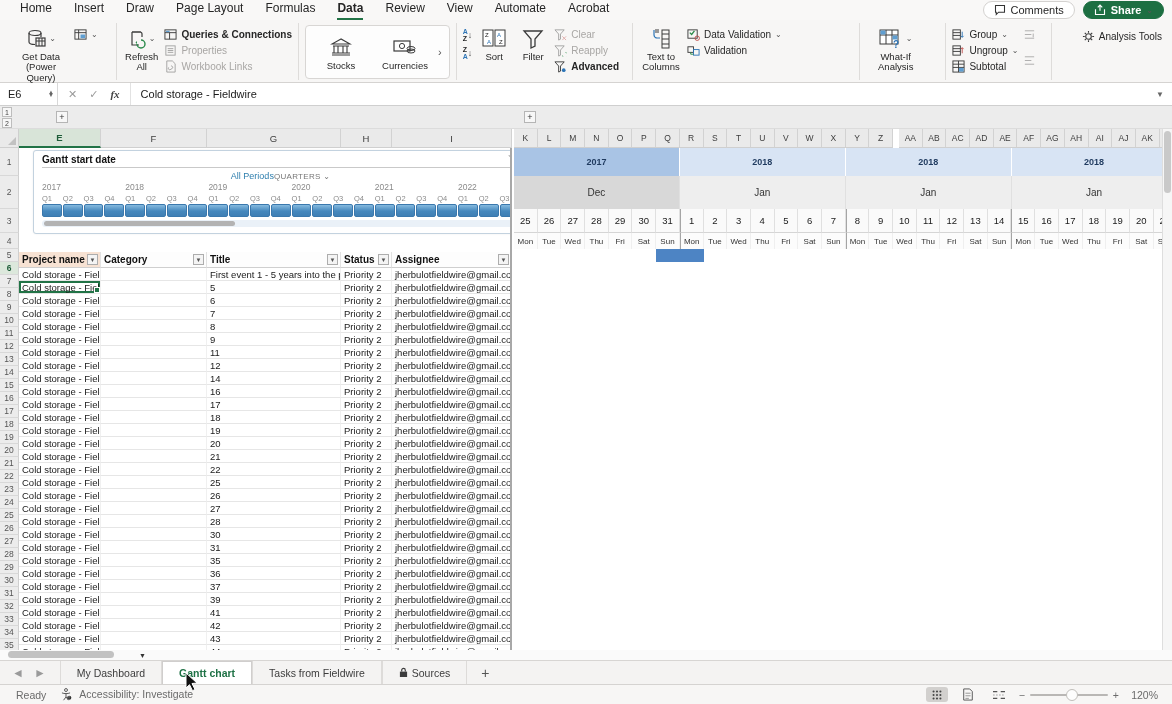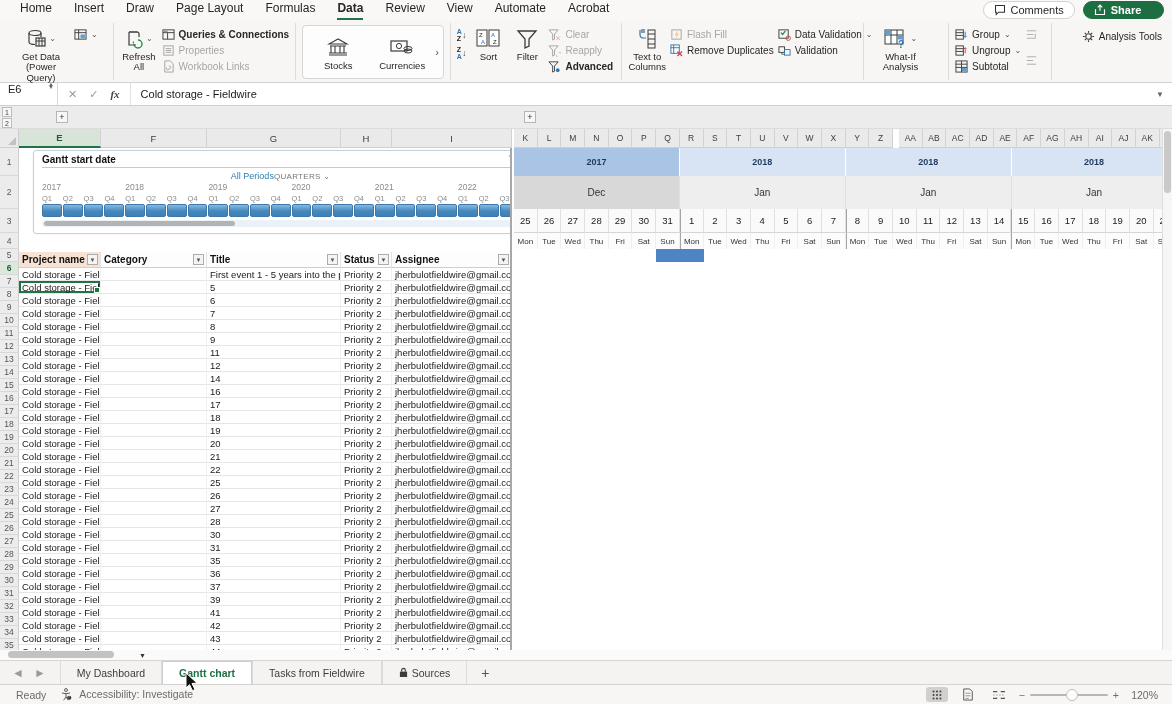--- a/index.html
+++ b/index.html
@@ -29,21 +29,21 @@
   .small-item.disabled svg { opacity:.45; }
   .mini { width:13px; height:13px; flex:none; }
   .dt-box { display:flex; align-items:center; background:#fdfdfd; border:1px solid #d8d6d4; border-radius:4px; padding:2px 4px; margin-top:1px; }
   .sort-glyphs { display:flex; flex-direction:column; gap:4px; padding-top:4px; font-size:7px; line-height:1; color:#262626; }
   .sg { display:flex; align-items:center; }
   .sg .letters { display:flex; flex-direction:column; font-weight:bold; }
   .sg .arrow { font-size:9px; color:#444; }
 
   
   .formula-row { position:absolute; left:0; top:83px; width:1172px; height:23px; background:#fff; border-bottom:1px solid #cfcfcf; display:flex; align-items:center; }
-  .name-box { width:58px; height:100%; display:flex; align-items:flex-start; justify-content:space-between; padding:0 3px 0 8px; border-right:1px solid #d8d8d8; font-size:11px; color:#222; }
+  .name-box { width:58px; height:100%; display:flex; align-items:center; justify-content:space-between; padding:0 3px 0 8px; border-right:1px solid #d8d8d8; font-size:11px; color:#222; }
   .stepper { display:flex; flex-direction:column; line-height:.55; font-size:6px; color:#666; }
   .fxbtns { display:flex; align-items:center; gap:12px; padding:0 10px; color:#9a9a9a; font-size:11px; border-right:1px solid #e2e2e2; height:100%; }
   .fx { font-style:italic; font-family:"Liberation Serif","DejaVu Serif",serif; color:#444; font-weight:bold; }
   .formula-content { flex:1; font-size:11px; color:#1a1a1a; padding-left:10px; }
   .fx-expand { width:24px; text-align:center; font-size:8px; color:#666; }
 
   
   .outline-strip { position:absolute; left:0; top:106px; width:1172px; height:23px; background:#ececec; border-bottom:1px solid #dcdcdc; }
   .olevels { position:absolute; left:2px; top:1px; display:flex; flex-direction:column; gap:1px; }
   .olevels div { width:10px; height:10px; border:1px solid #bdbdbd; background:#f7f7f7; font-size:7px; color:#444; text-align:center; line-height:9px; }
@@ -324,37 +324,20 @@
         <span class="bicon">
             <svg width="22" height="22" viewBox="0 0 22 22">
               <path d="M4 2v5c0 2 2 3 3 3" fill="none" stroke="#2e75b6" stroke-width="1.2"></path>
               <path d="M5 2h4M5 4h4" stroke="#3b3b3b"></path>
               <rect x="12" y="2" width="7" height="18" fill="none" stroke="#3b3b3b"></rect>
               <path d="M12 6h7M12 11h7M12 16h7" stroke="#3b3b3b"></path>
               <path d="M7 10h3" stroke="#2e75b6"></path>
             </svg>
           </span>
         <span>Text to Columns</span>
-      </div>
-      <div class="small-col" style="justify-content:center">
-        <div class="small-item disabled">
-          <svg class="mini" viewBox="0 0 14 14">
-              <rect x="2" y="2" width="10" height="10" fill="none" stroke="#3b3b3b"></rect>
-              <path d="M8 2 5 8h2l-1 4 4-6H8z" fill="#e8a33d"></path>
-            </svg>
-          <span>Flash Fill</span>
-        </div>
-        <div class="small-item">
-          <svg class="mini" viewBox="0 0 14 14">
-              <rect x="1" y="1" width="9" height="9" fill="#fff" stroke="#2e75b6"></rect>
-              <path d="M1 4h9M4 1v9" stroke="#2e75b6"></path>
-              <path d="M8 8l5 5M13 8l-5 5" stroke="#c0504d" stroke-width="1.4"></path>
-            </svg>
-          <span>Remove Duplicates</span>
-        </div>
       </div>
       <div class="small-col" style="justify-content:center">
         <div class="small-item">
           <svg class="mini" viewBox="0 0 14 14">
               <rect x="1" y="2" width="10" height="9" fill="none" stroke="#3b3b3b"></rect>
               <path d="M3 5l2 2 3-4" fill="none" stroke="#2a8a4a" stroke-width="1.4"></path>
               <circle cx="11" cy="11" r="2.4" fill="none" stroke="#c0504d"></circle>
             </svg>
           <span>Data Validation</span>
           <span class="chev">⌄</span>

